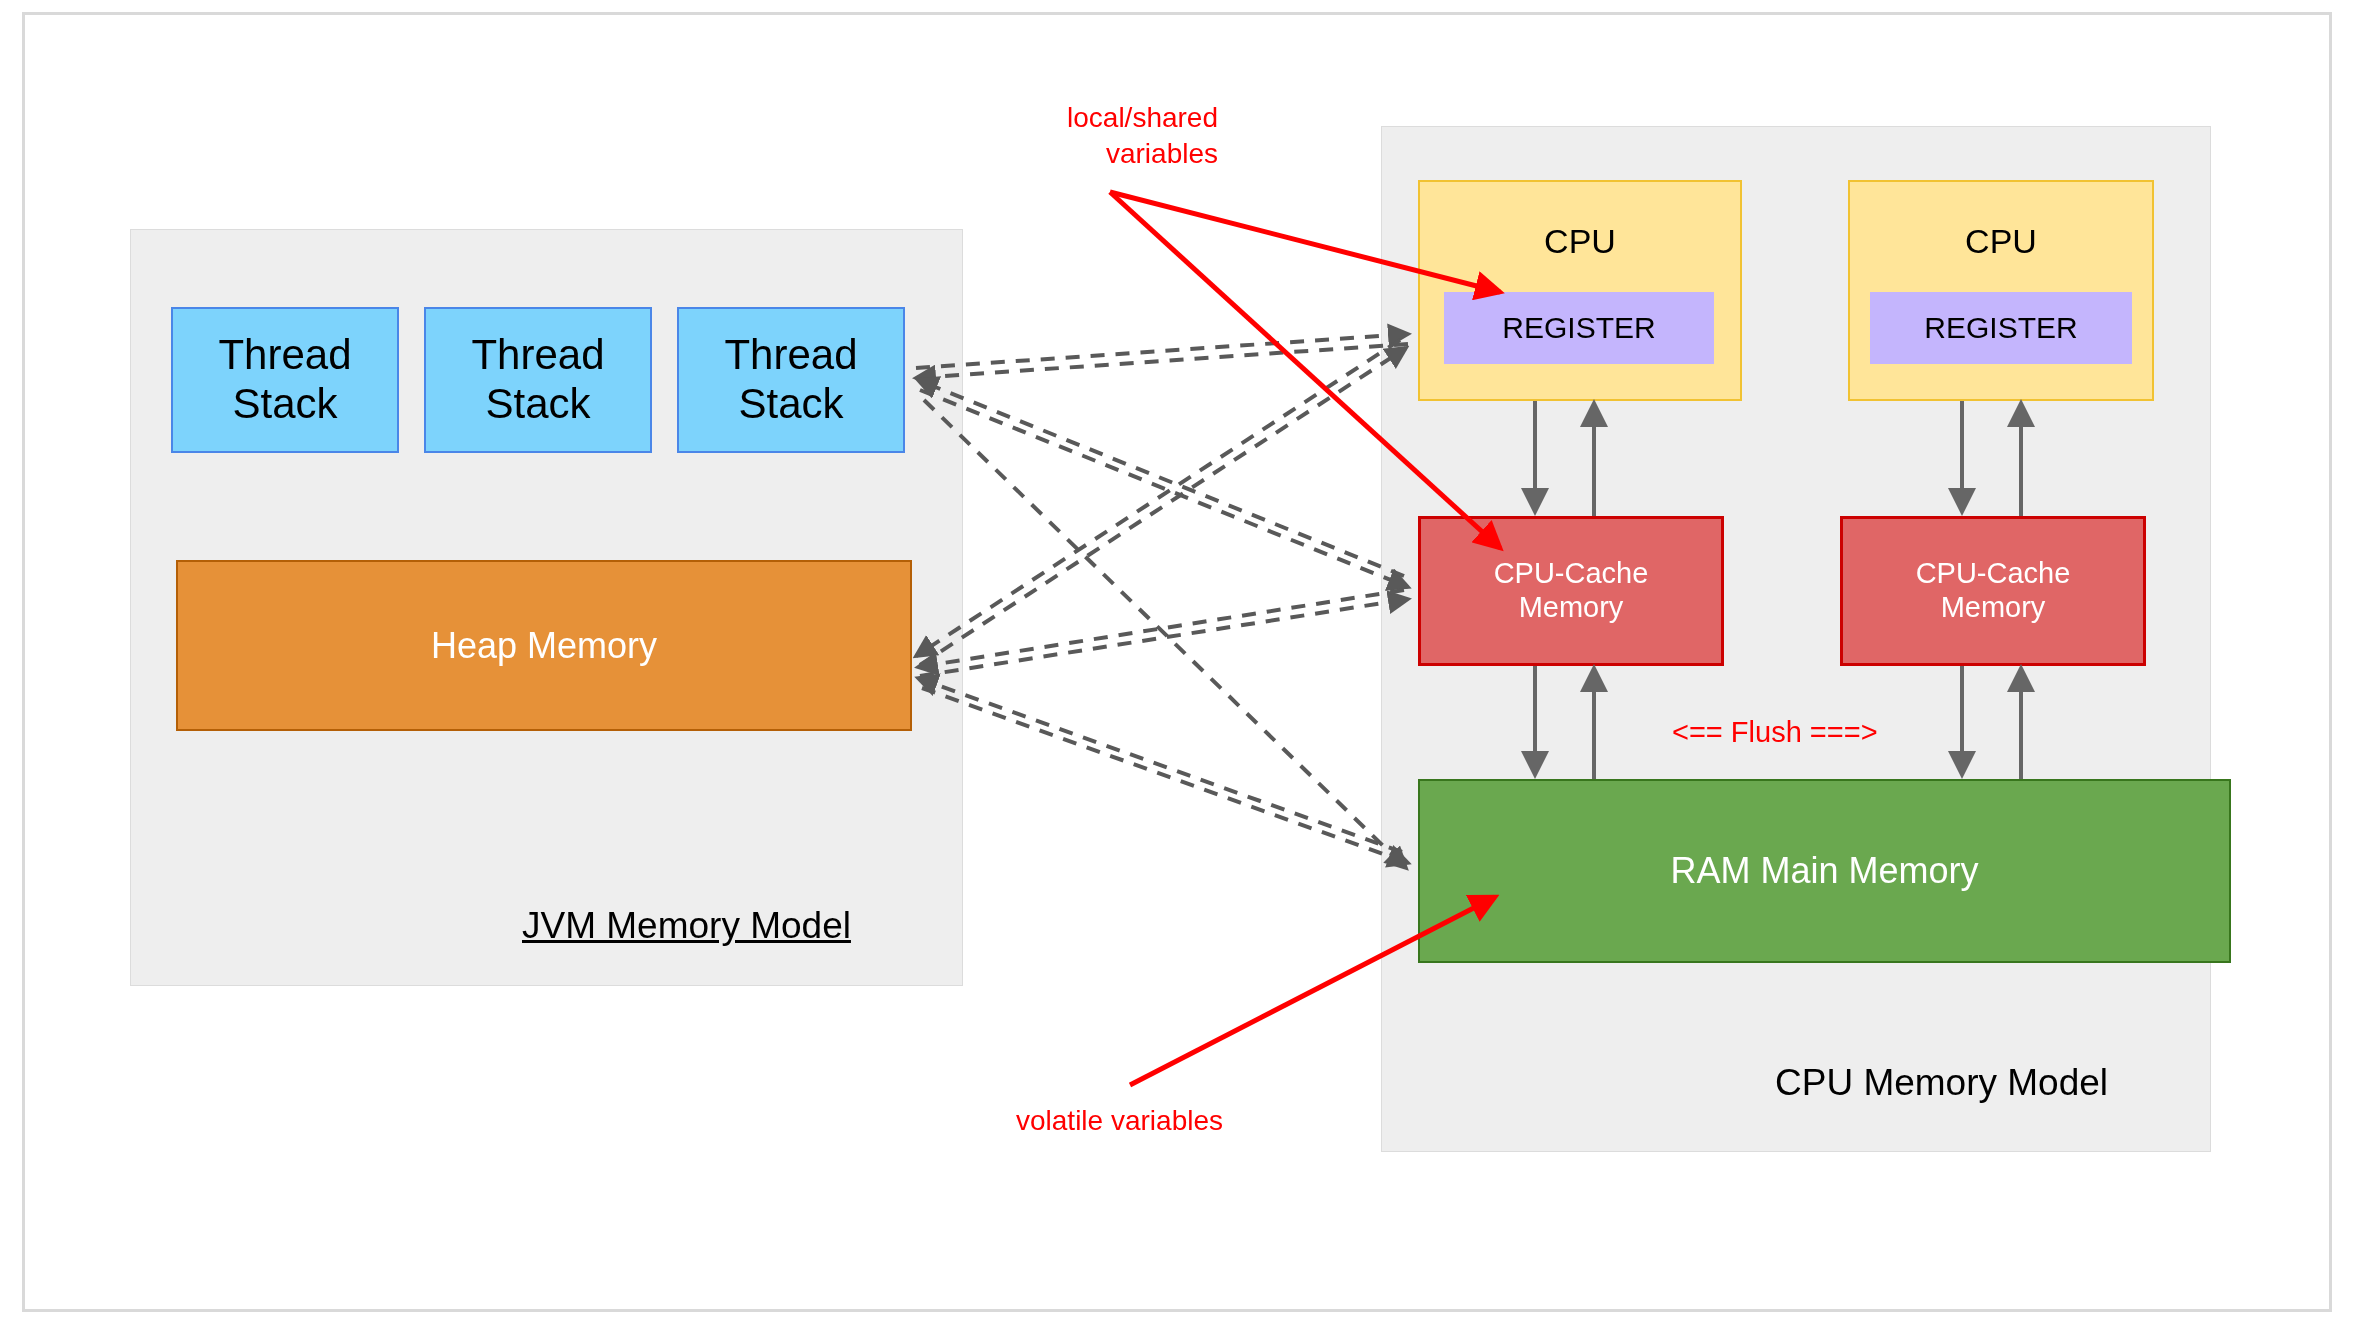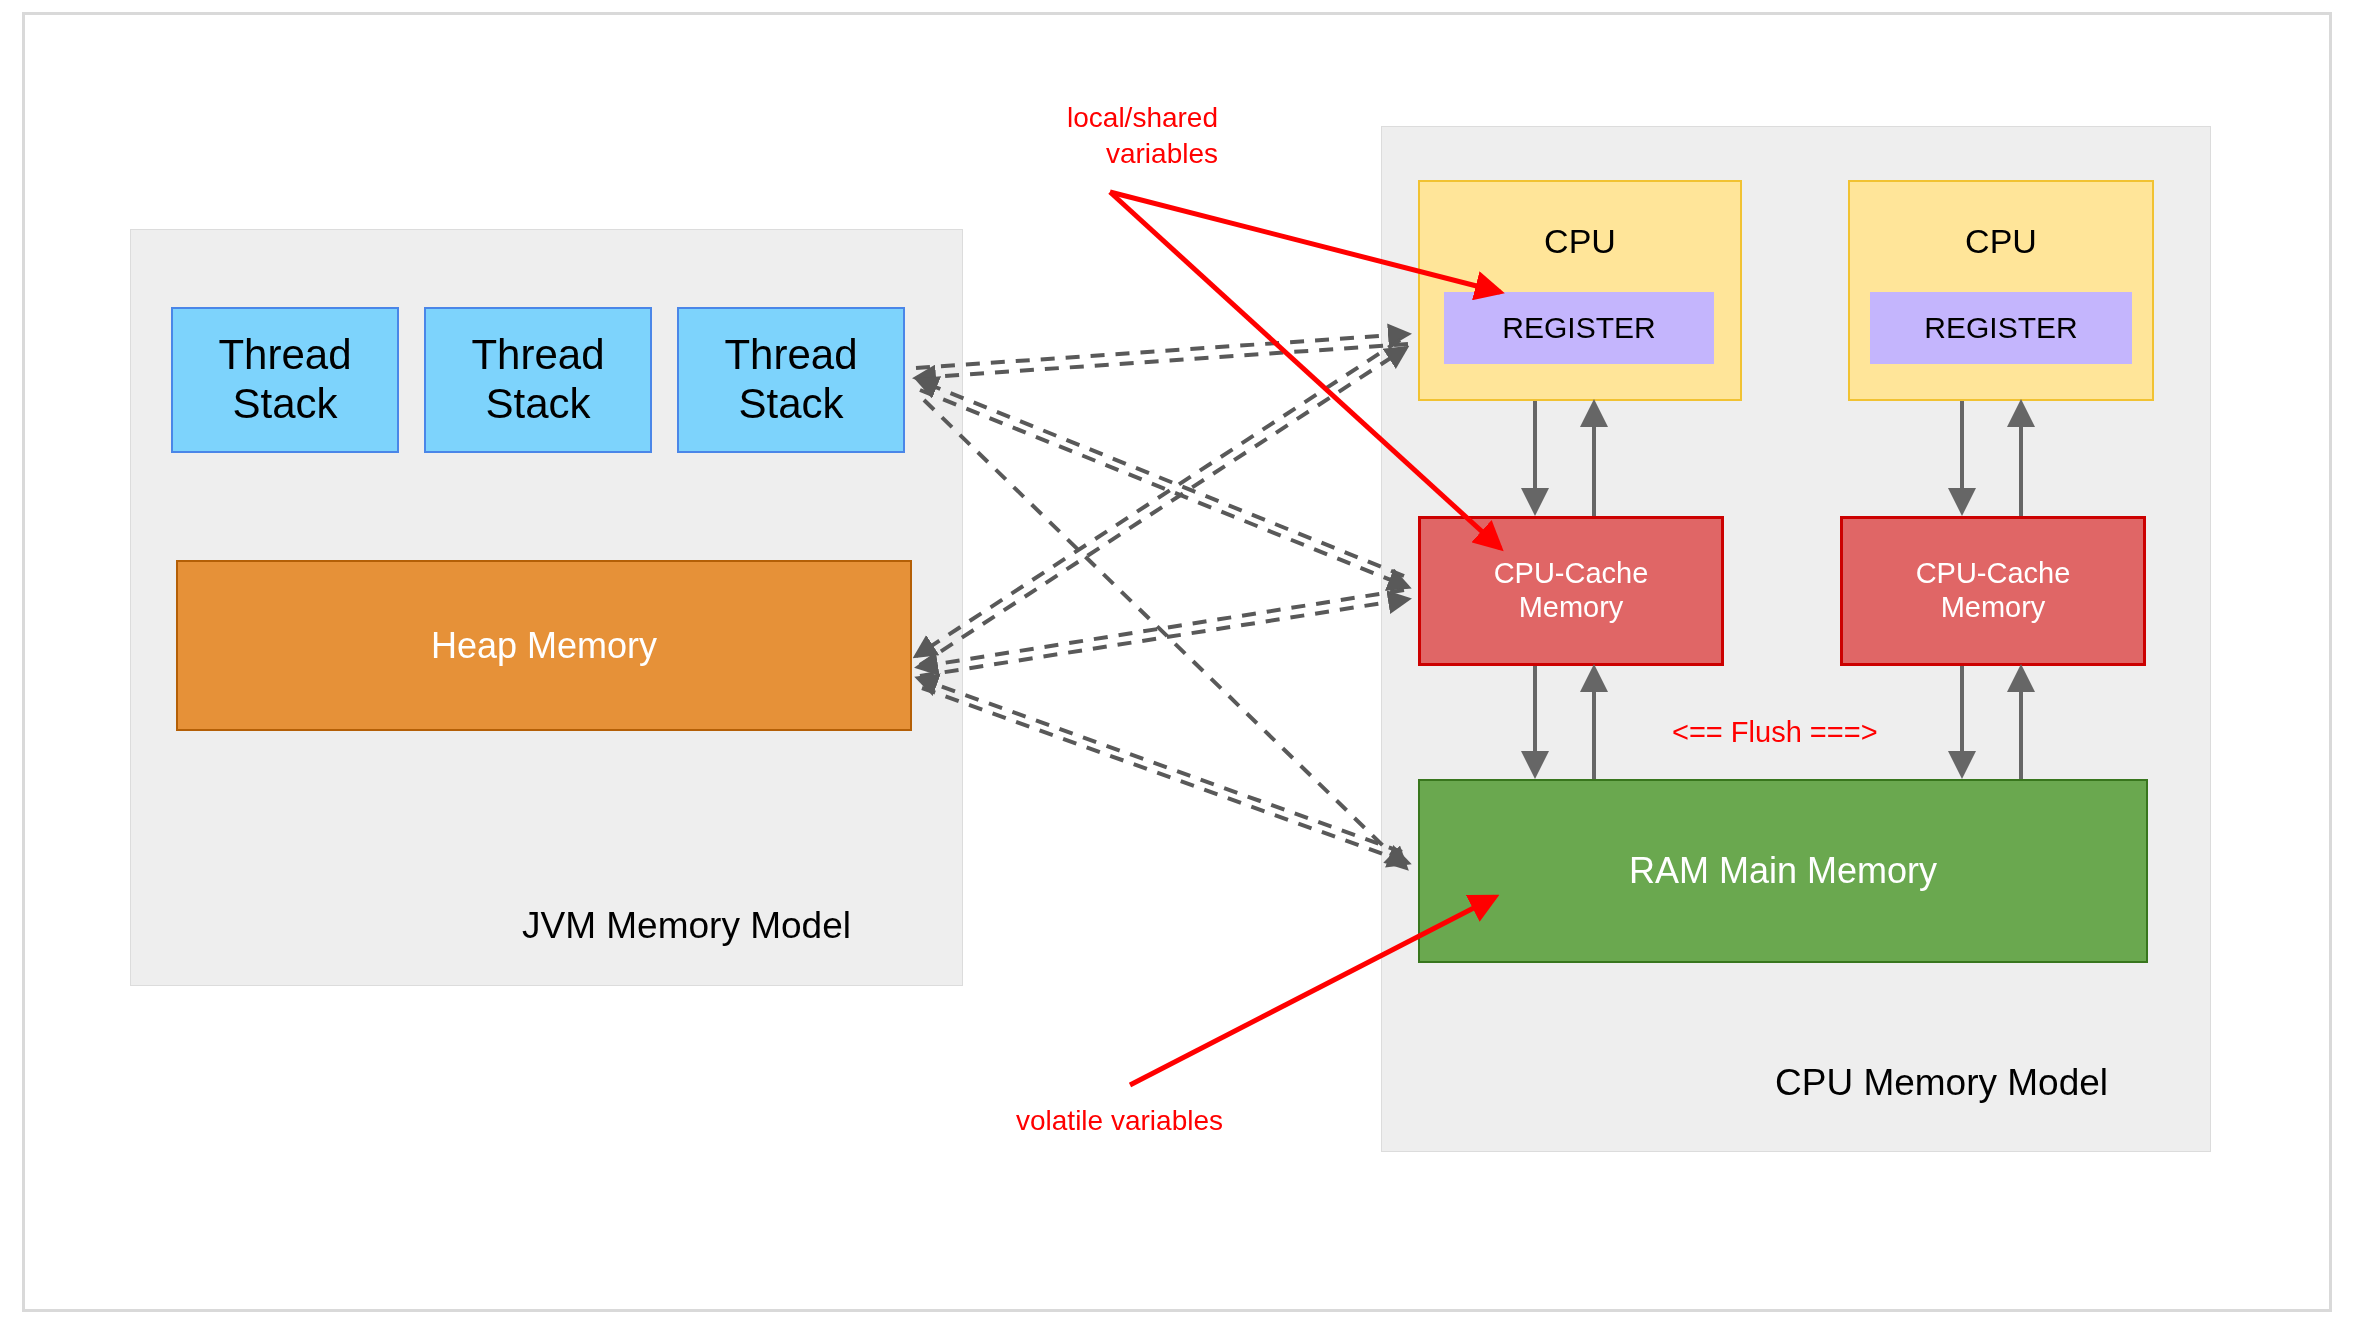--- a/index.html
+++ b/index.html
@@ -128,21 +128,21 @@
   </div>
 
   <div class="node thread-stack" style="left:677px; top:307px; width:228px; height:146px;">
     <span><span>Thread</span><br><span>Stack</span></span>
   </div>
 
   <div class="node heap" style="left:176px; top:560px; width:736px; height:171px;">
     <span>Heap Memory</span>
   </div>
 
-  <div class="panel-title" style="left:522px; top:905px;">JVM Memory Model</div>
+  <div class="panel-title" style="left:522px; top:905px;text-decoration:underline;">JVM Memory Model</div>
 
   <div class="panel" style="left:1381px; top:126px; width:830px; height:1026px;"></div>
 
   <div class="node cpu" style="left:1418px; top:180px; width:324px; height:221px;">
     <span>CPU</span>
   </div>
   <div class="node register" style="left:1444px; top:292px; width:270px; height:72px;">
     <span>REGISTER</span>
   </div>
 
@@ -154,21 +154,21 @@
     <span>CPU</span>
   </div>
   <div class="node register" style="left:1870px; top:292px; width:262px; height:72px;">
     <span>REGISTER</span>
   </div>
 
   <div class="node cache" style="left:1840px; top:516px; width:306px; height:150px;">
     <span><span>CPU-Cache</span><br><span>Memory</span></span>
   </div>
 
-  <div class="node ram" style="left:1418px; top:779px; width:730px; height:184px;">
+  <div class="node ram" style="left:1418px; top:779px; width:813px; height:184px;">
     <span>RAM Main Memory</span>
   </div>
 
   <div class="flush-label" style="left:1672px; top:716px;">&lt;== Flush ===&gt;</div>
 
   <div class="panel-title" style="left:1775px; top:1062px;">CPU Memory Model</div>
 
   <div class="annotation" style="left:1008px; top:100px; width:210px;">local/shared
 variables</div>
 

